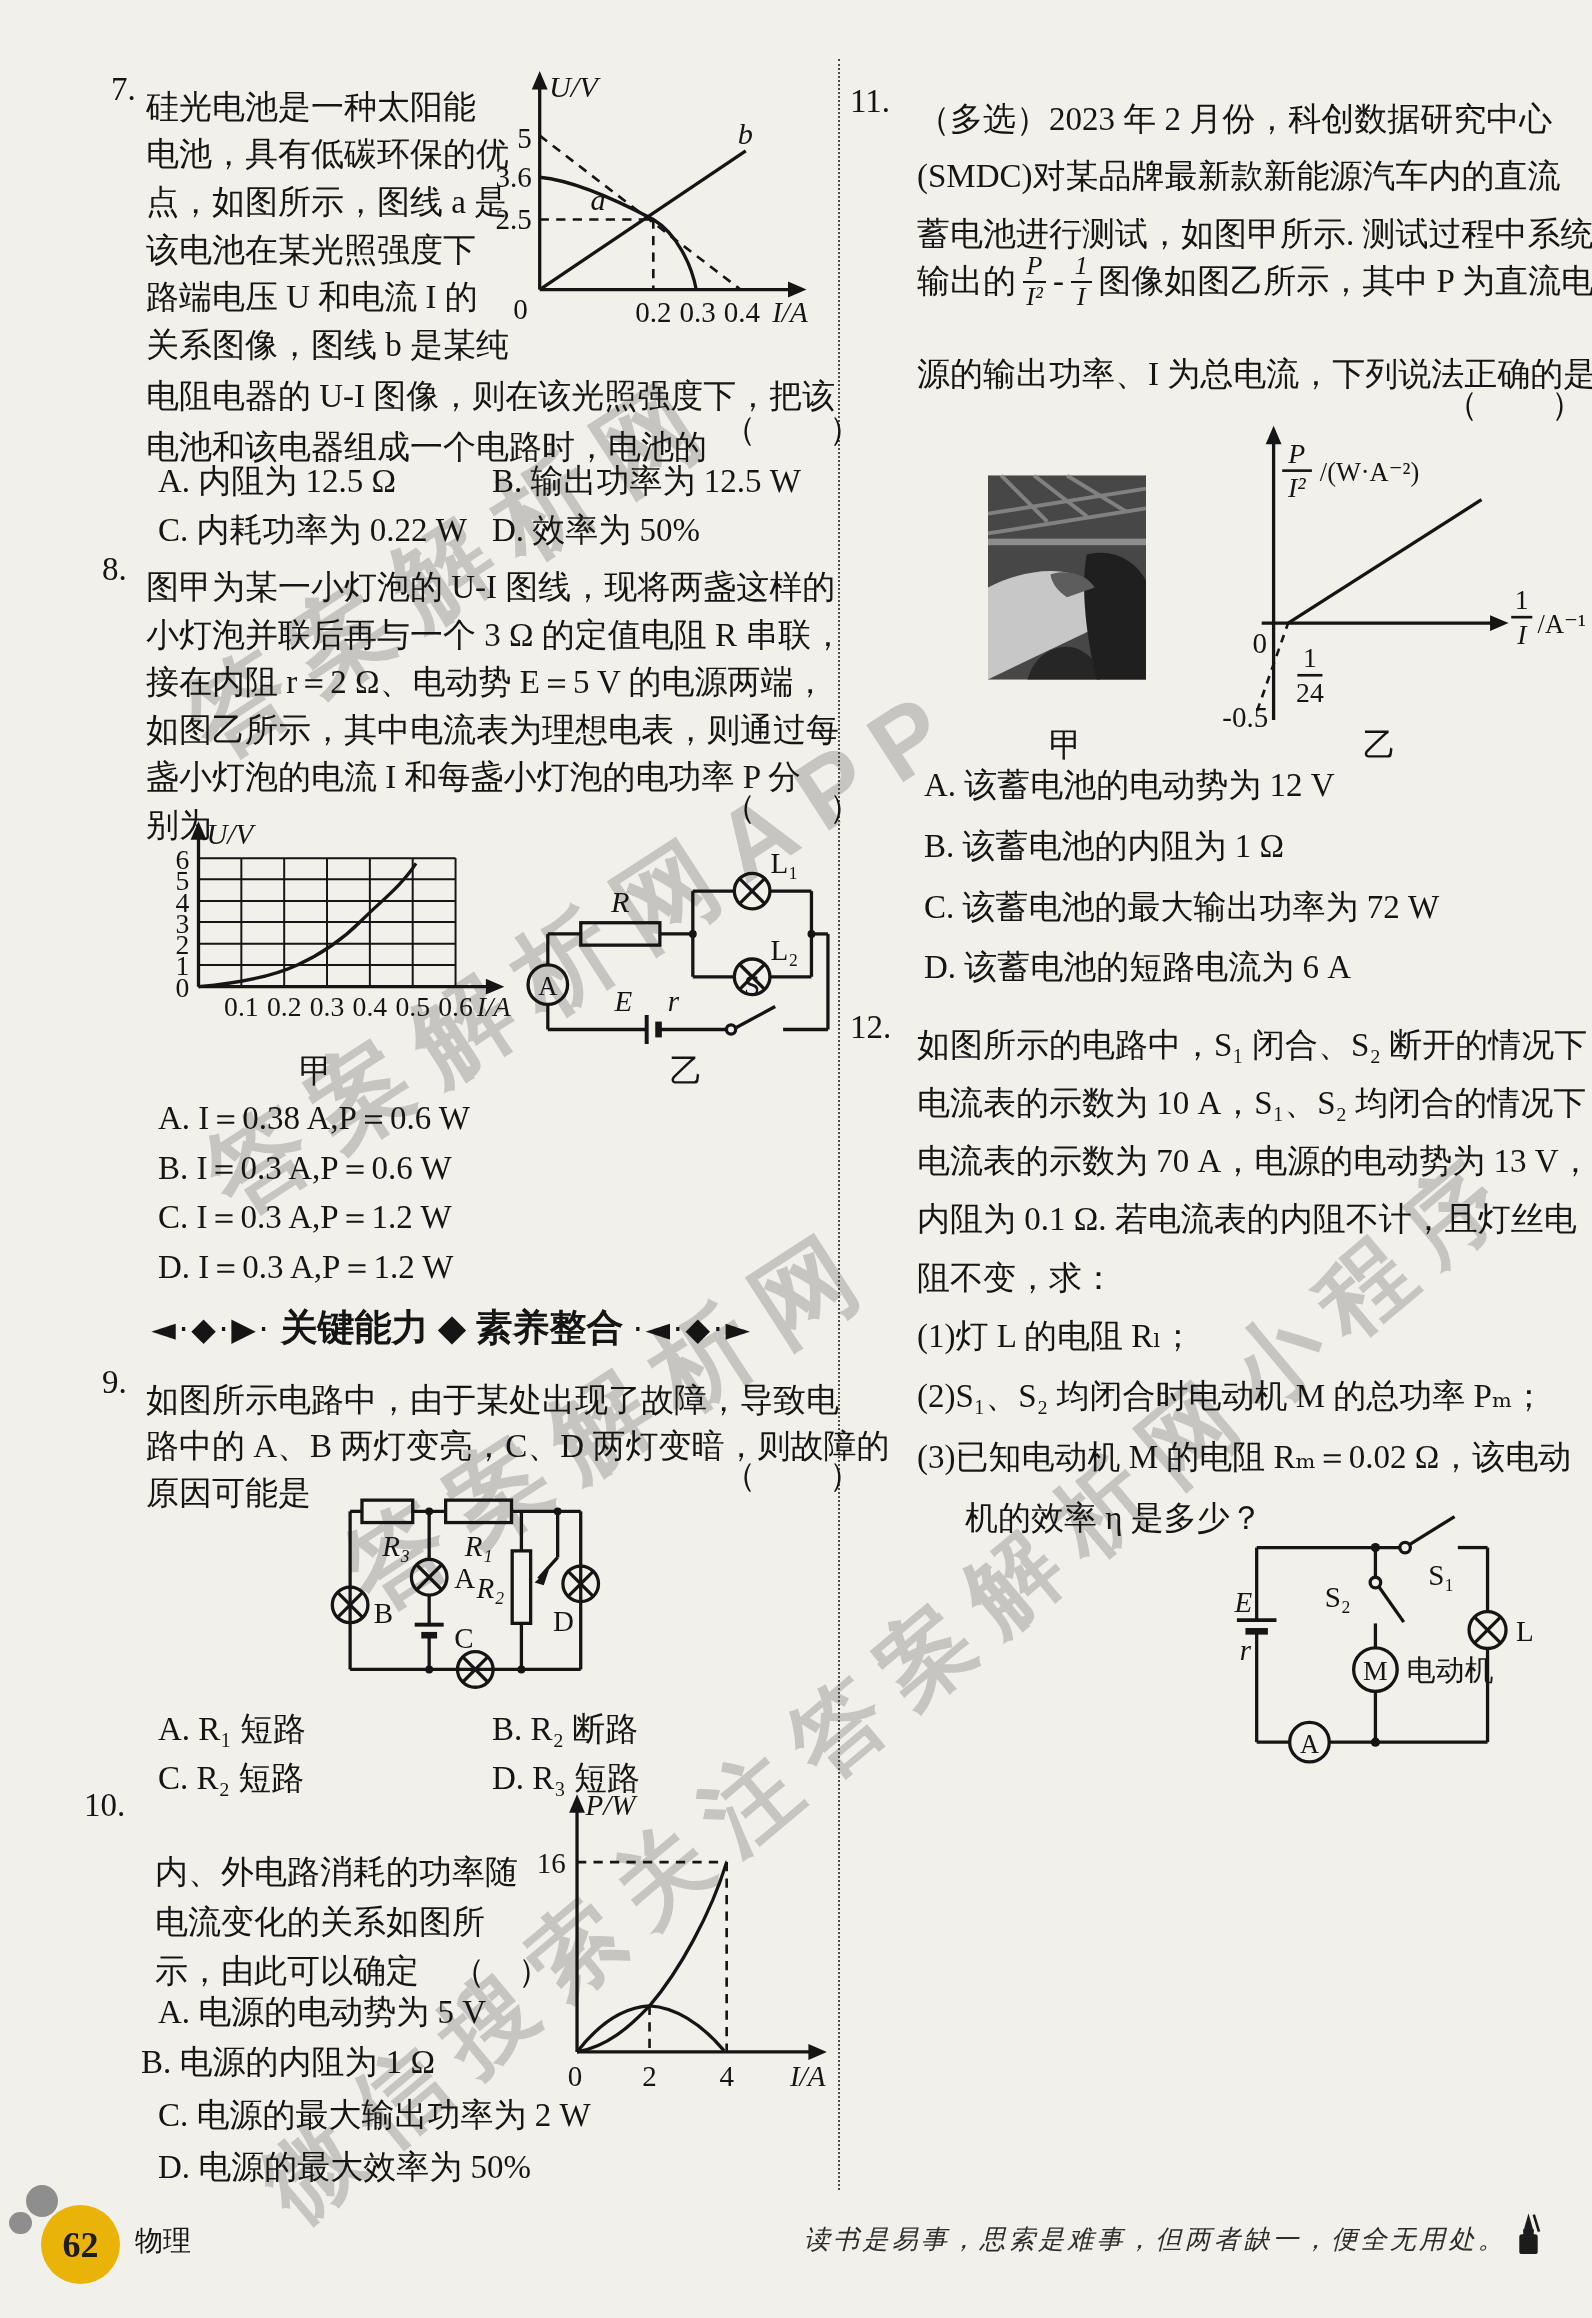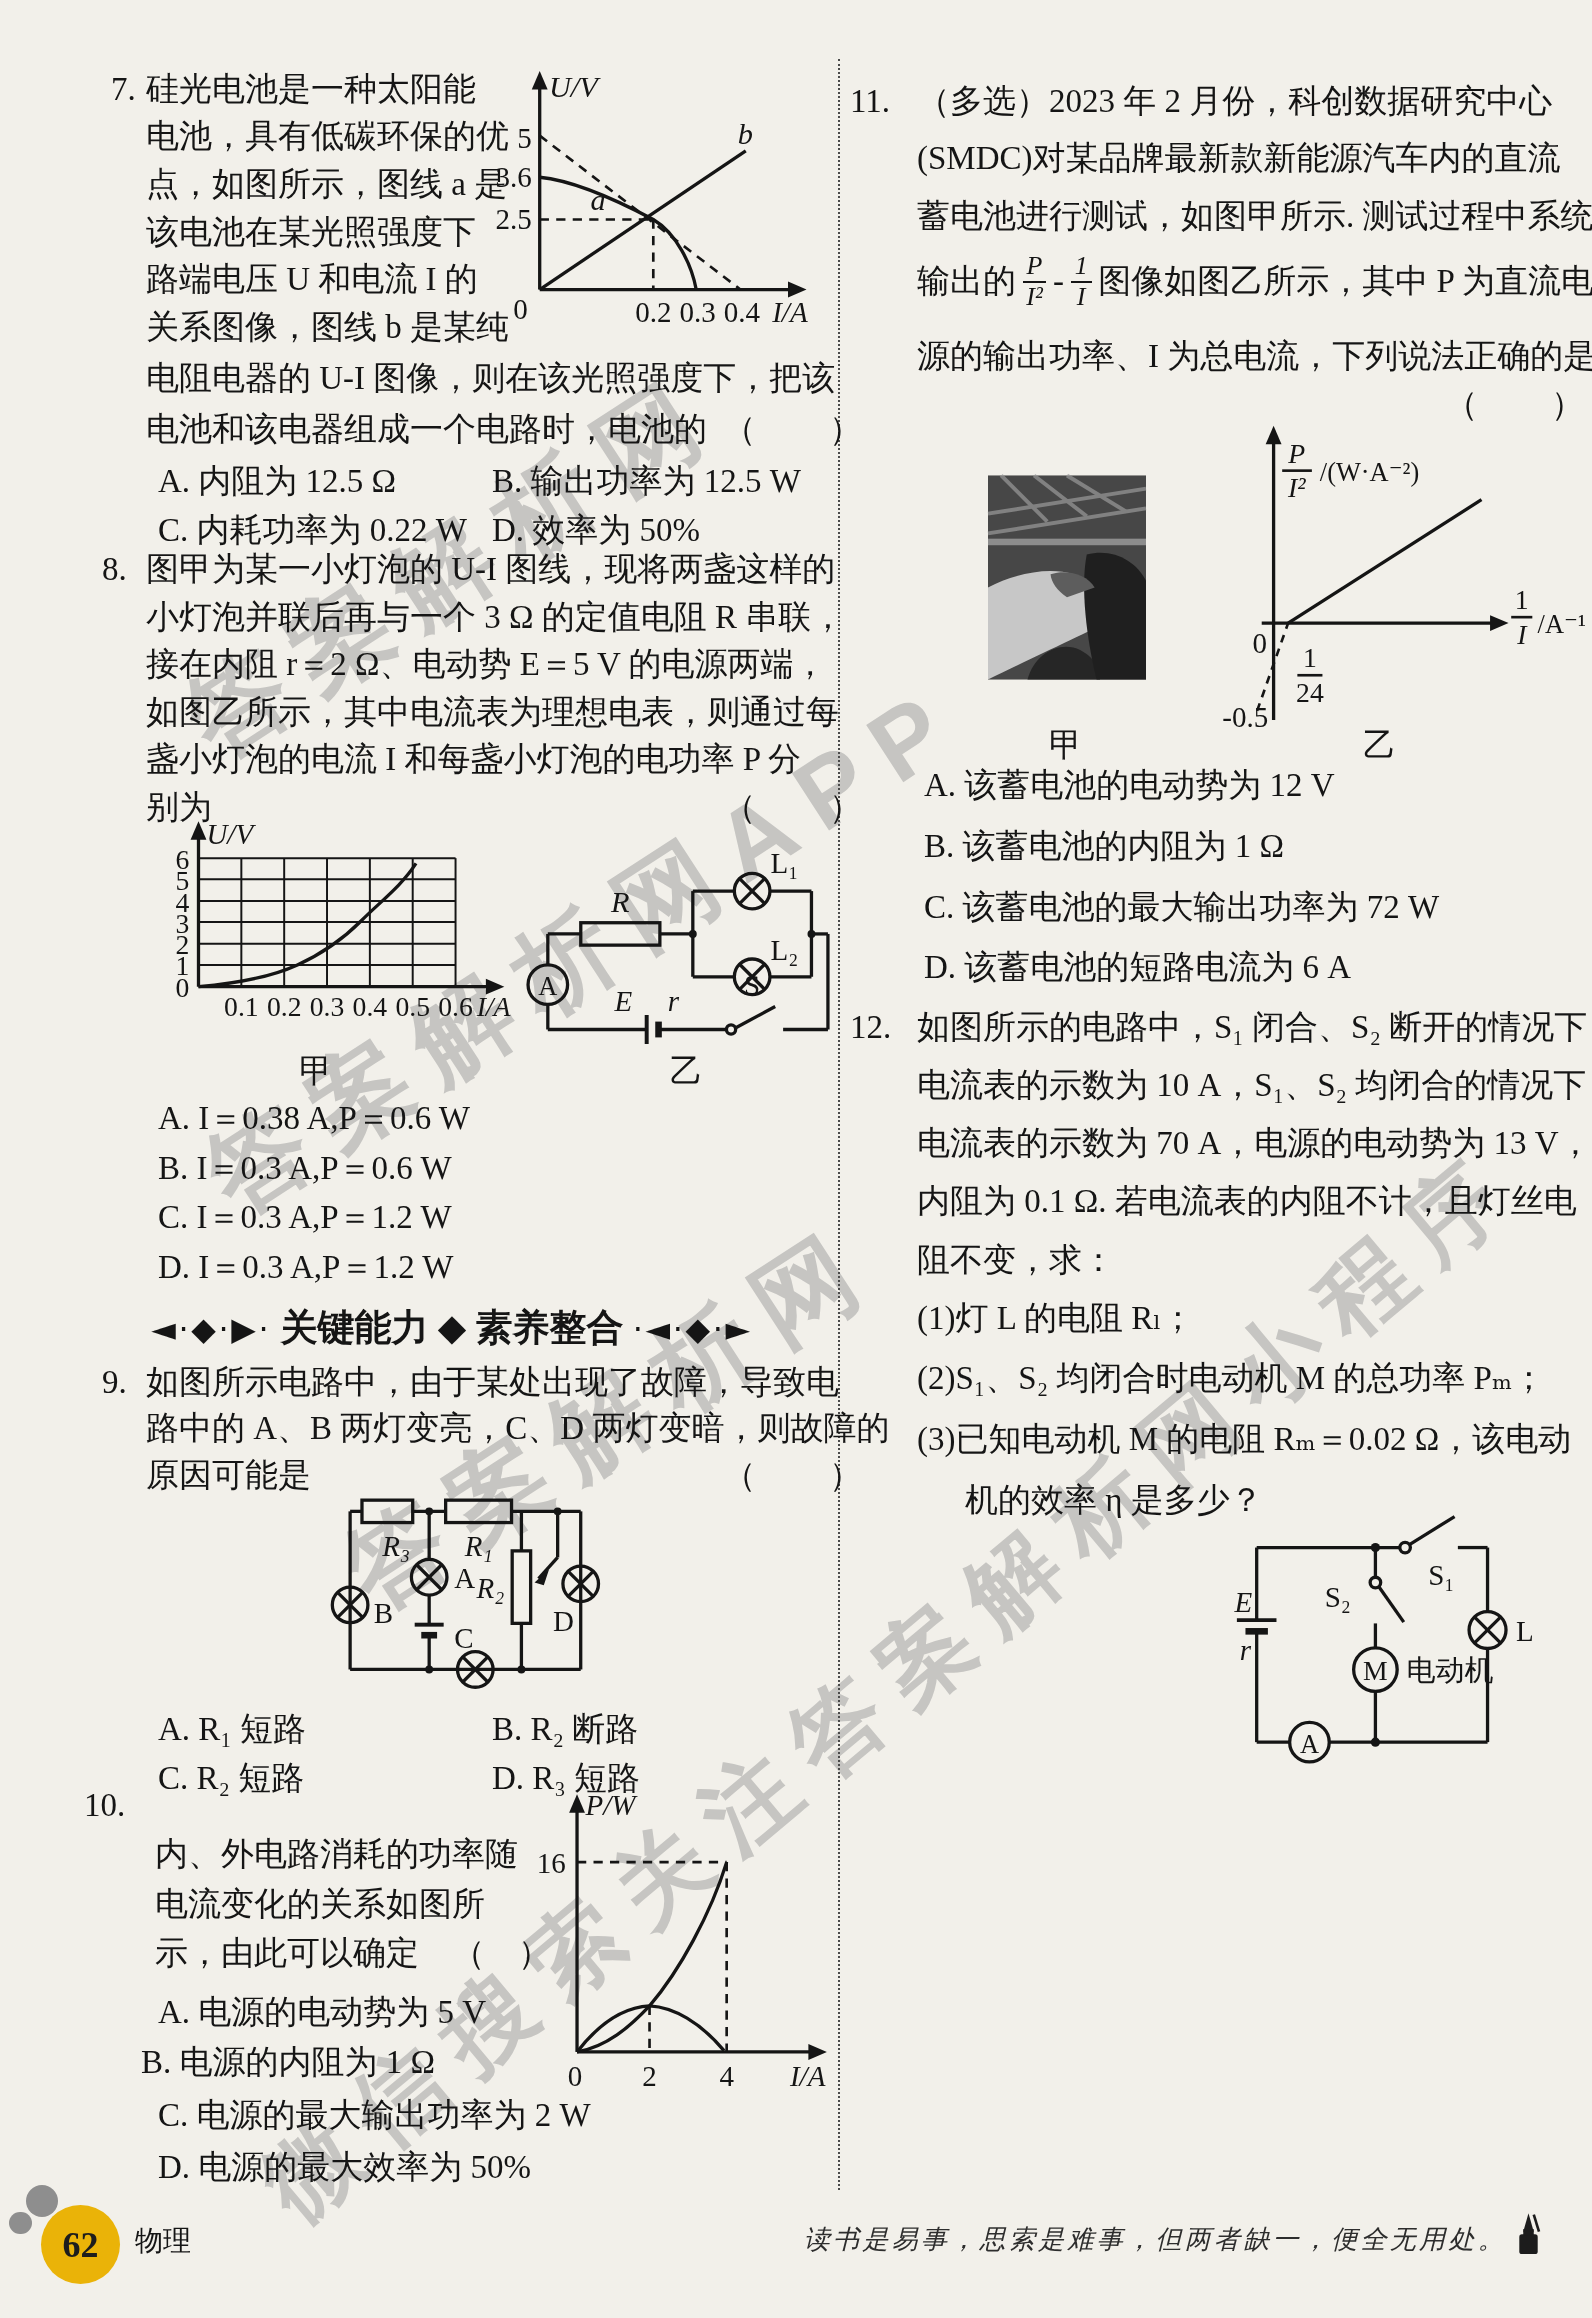--- a/index.html
+++ b/index.html
@@ -1,18 +1,18 @@
 <!DOCTYPE html>
 <html style="font-size:10.6px"><head>
 <meta charset="utf-8">
 <style>
   html,body{margin:0;padding:0;background:#d8d6d0;}
   .page{position:relative;width:1593px;height:2319px;background:#f2f0ea;overflow:hidden;
         font-family:"Liberation Serif","DejaVu Serif",serif;color:#151515;}
-  .ln{position:absolute;white-space:nowrap;font-size:33px;line-height:46px;height:46px;}
+  .ln{position:absolute;white-space:nowrap;font-size:33px;line-height:46px;height:46px;margin-top:18px;}
   .pn{position:absolute;white-space:nowrap;font-size:33px;line-height:46px;}
   .opt{position:absolute;white-space:nowrap;font-size:33px;line-height:46px;}
   .paren{position:absolute;white-space:nowrap;font-size:33px;line-height:46px;letter-spacing:20px;}
   .cap{position:absolute;font-size:33px;}
   .wm{position:absolute;color:#9b9b9b;opacity:.5;font-weight:bold;letter-spacing:22.4px;
       font-family:"Liberation Sans","DejaVu Sans",sans-serif;transform-origin:left center;
       pointer-events:none;white-space:nowrap;}
   .wm1{left:198px;top:666px;font-size:99px;transform:rotate(-33deg);}
   .wm2{left:218px;top:1122px;font-size:99px;transform:rotate(-33deg);}
   .wm3{left:356px;top:1518px;font-size:99px;transform:rotate(-33deg);}

